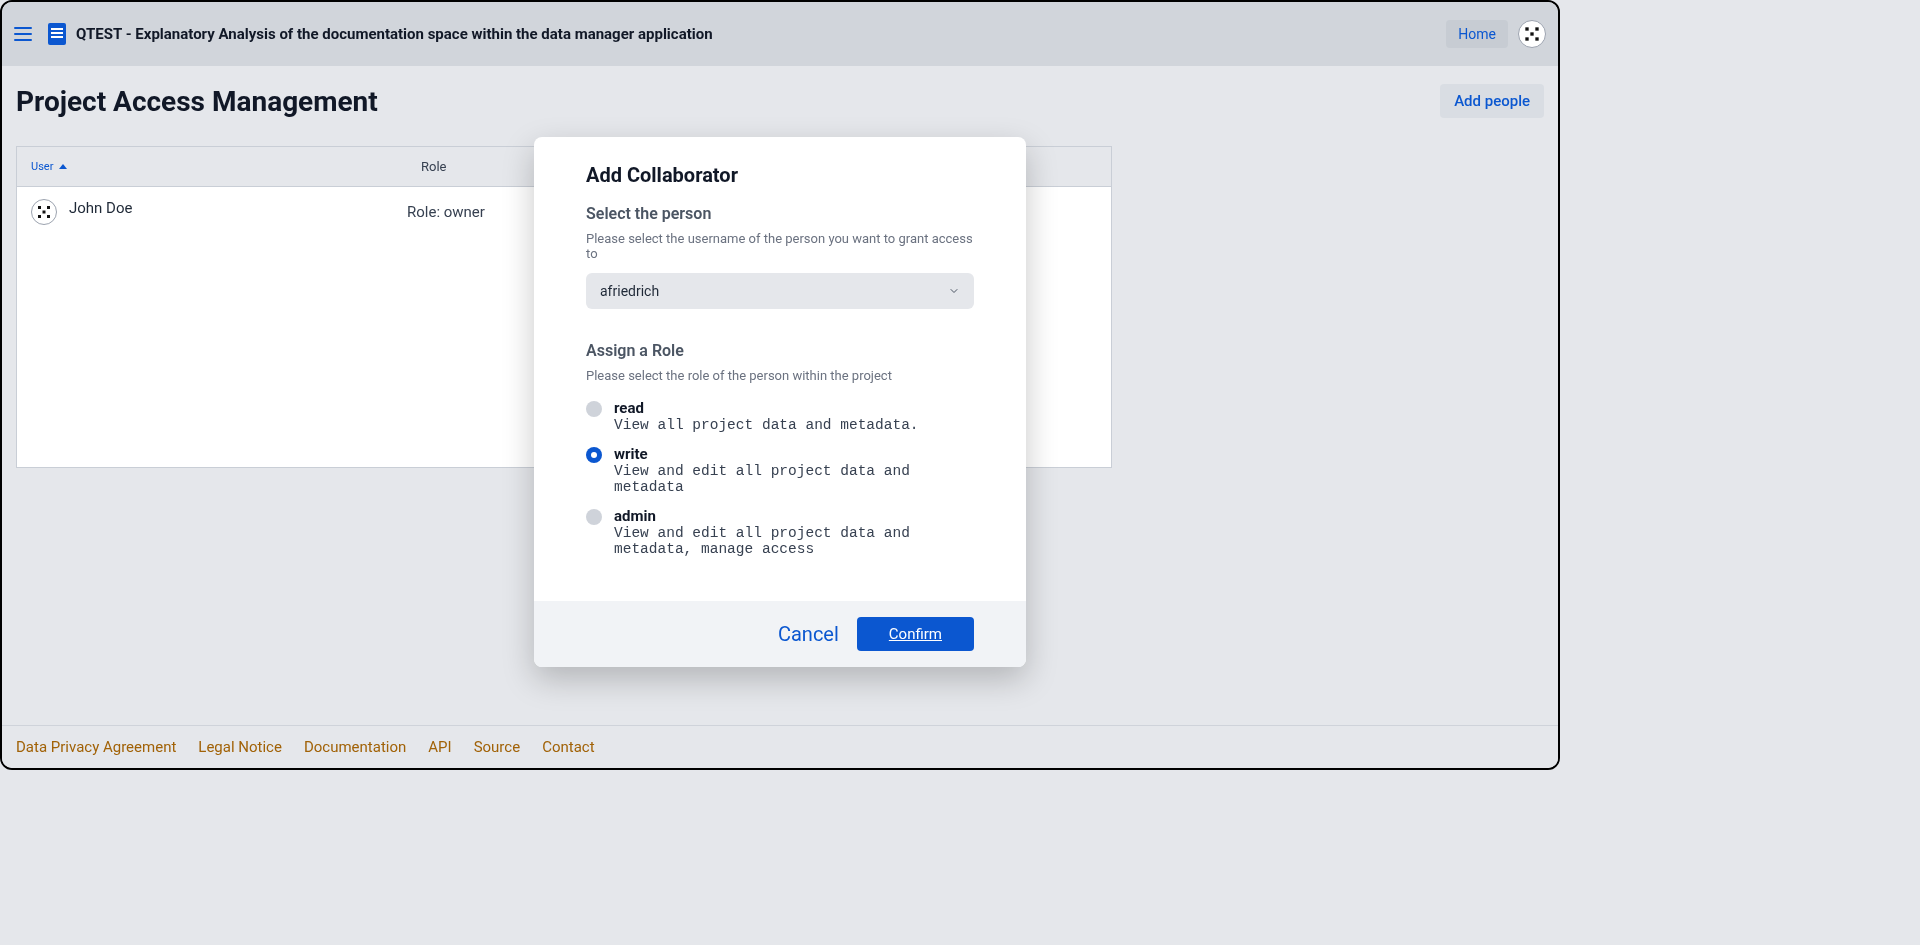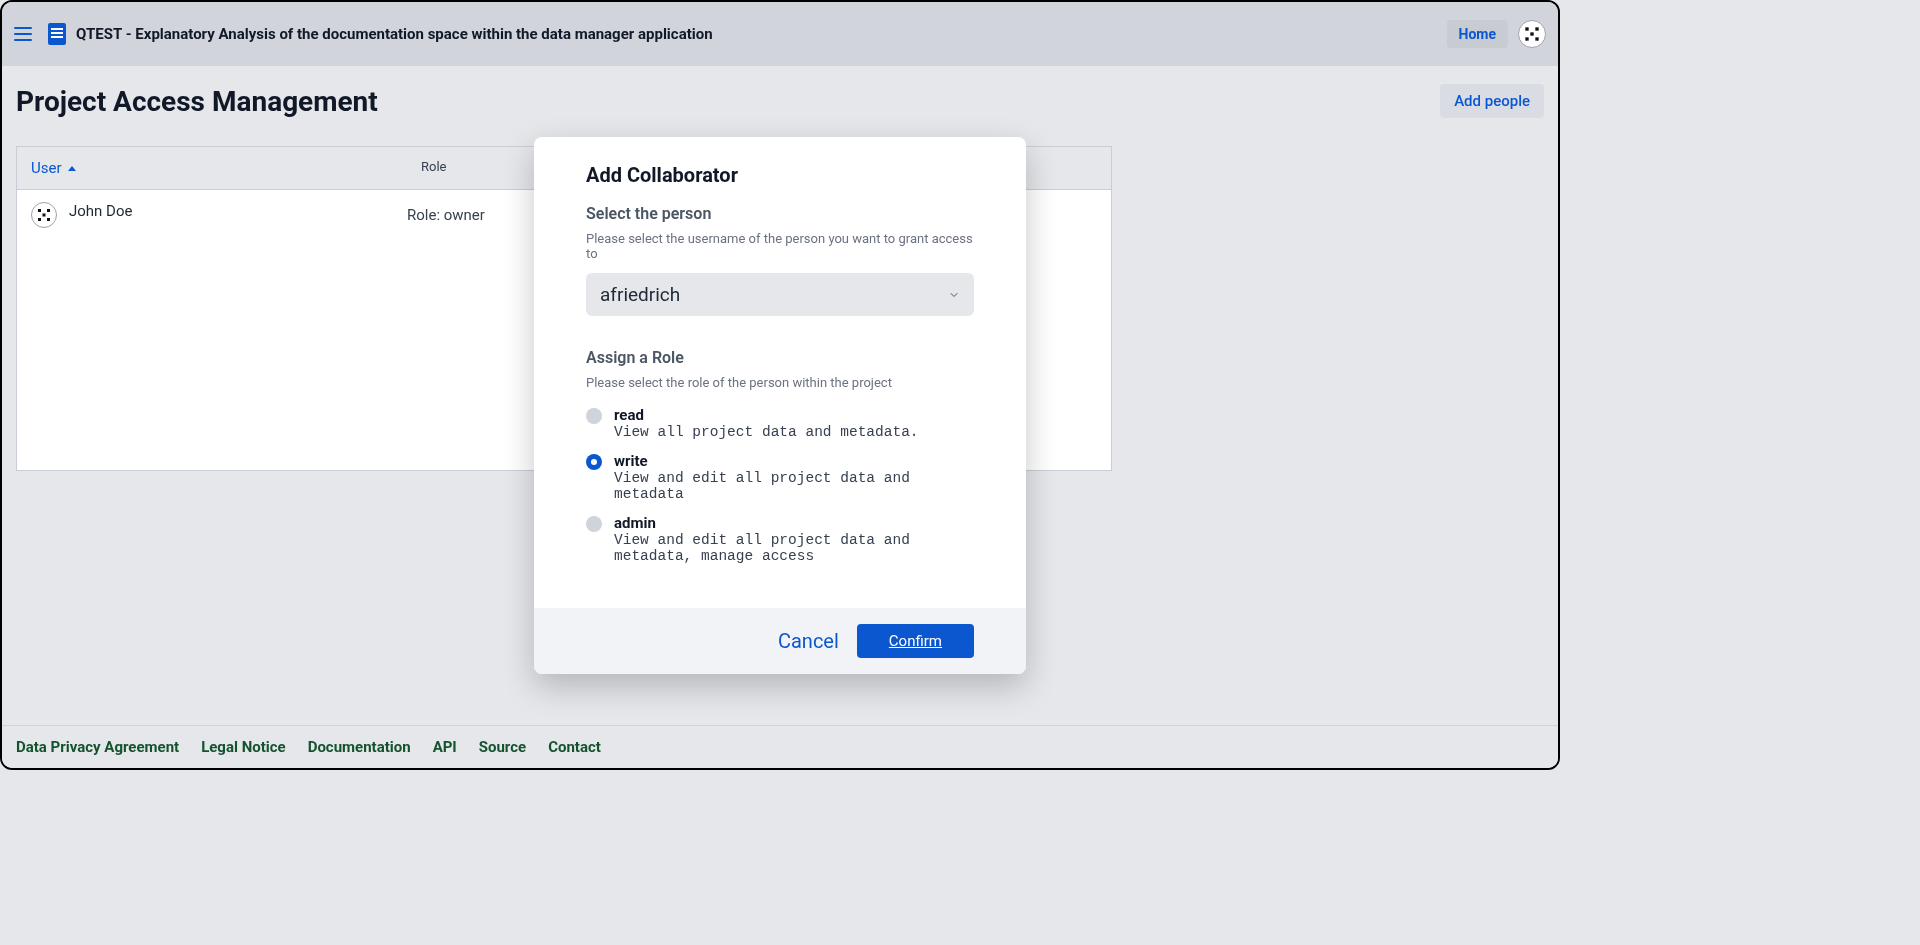--- a/index.html
+++ b/index.html
@@ -33,21 +33,21 @@
   width: 18px; height: 22px; background: #0b57d0; border-radius: 2px;
   position: relative;
 }
 .doc-icon::after {
   content: ""; position: absolute; left: 3px; right: 3px; top: 5px; height: 2px; background: #fff;
   box-shadow: 0 4px 0 #fff, 0 8px 0 #fff;
 }
 .topbar-title { font-weight: 700; font-size: 15px; color: #111827; }
 .topbar-spacer { flex: 1; }
 .home-btn {
-  background: #c7ccd3; color: #0b57d0; font-weight: 700;
+  background: #c7ccd3; color: #0b57d0; font-weight: 400;
   padding: 6px 12px; border-radius: 4px; cursor: pointer; font-size: 14px; text-align: center;
 }
 .avatar {
   width: 28px; height: 28px; border-radius: 50%;
   background: #fff;
   display: flex; align-items: center; justify-content: center;
   border: 1px solid #9ca3af;
 }
 .avatar svg { width: 20px; height: 20px; }
 
@@ -64,37 +64,37 @@
   background: #d9dde3; color: #0b57d0; font-weight: 500;
   padding: 8px 14px; border-radius: 4px; cursor: pointer; font-size: 15px;
 }
 .subtitle { font-size: 15px; color: #374151; margin-bottom: 14px; }
 .table-container {
   border: 1px solid #c9ced6; background: #fff; width: 1096px;
 }
 .table-header {
   display: flex; background: #e5e7eb; border-bottom: 1px solid #c9ced6;
 }
-.th-user { width: 390px; padding: 12px 14px; font-size: 15px; color: #0b57d0; display:flex; align-items:center; gap:6px; cursor:pointer; }
+.th-user { width: 390px; padding: 12px 14px; font-size: 11px; color: #0b57d0; display:flex; align-items:center; gap:6px; cursor:pointer; }
 .th-role { flex: 1; padding: 12px 14px; font-size: 13px; color: #374151; }
 .sort-up { width:0;height:0;border-left:4px solid transparent;border-right:4px solid transparent;border-bottom:5px solid #0b57d0; }
 .table-body { min-height: 280px; background:#fff; }
 .tr { display:flex; padding: 12px 14px; align-items:center; }
 .td-user { width: 376px; display:flex; align-items:flex-start; gap:12px; font-size:15px; }
 .td-role { font-size:15px; color:#374151; }
 .small-avatar { width:26px; height:26px; border-radius:50%; background:#fff; border:1px solid #9ca3af; display:flex; align-items:center; justify-content:center;}
 .small-avatar svg{width:18px;height:18px;}
 
 .footer {
   position: absolute; bottom: 0; left: 0; right: 0;
   padding: 12px 14px; display:flex; gap: 22px;
   border-top: 1px solid #cfd3da;
   background: #e5e7eb;
 }
-.footer a { color: #14532d; text-decoration: none; font-size: 15px; cursor:pointer;font-weight:bold; }
+.footer a { color: #a16207; text-decoration: none; font-size: 15px; cursor:pointer; }
 
 .modal-backdrop {
   position: absolute; inset: 0; display:flex; align-items:flex-start; justify-content:center;
   pointer-events: none;
 }
 .modal {
   margin-top: 135px;
   width: 492px;
   background: #fff;
   border-radius: 8px;
@@ -102,21 +102,21 @@
   pointer-events: auto;
   overflow: hidden;
 }
 .modal-body { padding: 26px 52px 32px 52px; }
 .modal-title { font-size: 20px; font-weight: 700; color:#111827; margin-bottom: 17px; }
 .section-label { font-size: 16px; font-weight: 600; color: #4b5563; margin-bottom: 8px; }
 .section-hint { font-size: 13px; color: #6b7280; margin-bottom: 12px; }
 .select-box {
   background: #e5e7eb; border-radius: 6px; padding: 10px 14px;
   display:flex; align-items:center; justify-content:space-between;
-  cursor:pointer; font-size:19px; color:#1f2937;
+  cursor:pointer; font-size:14px; color:#1f2937;
   margin-bottom: 32px;
 }
 .chevron { width:12px;height:12px; }
 .radio-row { display:flex; gap:12px; margin-bottom: 12px; align-items:flex-start; }
 .radio-dot {
   width:16px;height:16px;border-radius:50%;
   background:#cfd3da; flex-shrink:0; margin-top:2px; cursor:pointer;
   display:flex;align-items:center;justify-content:center;
 }
 .radio-dot.selected { background:#0b57d0; }

